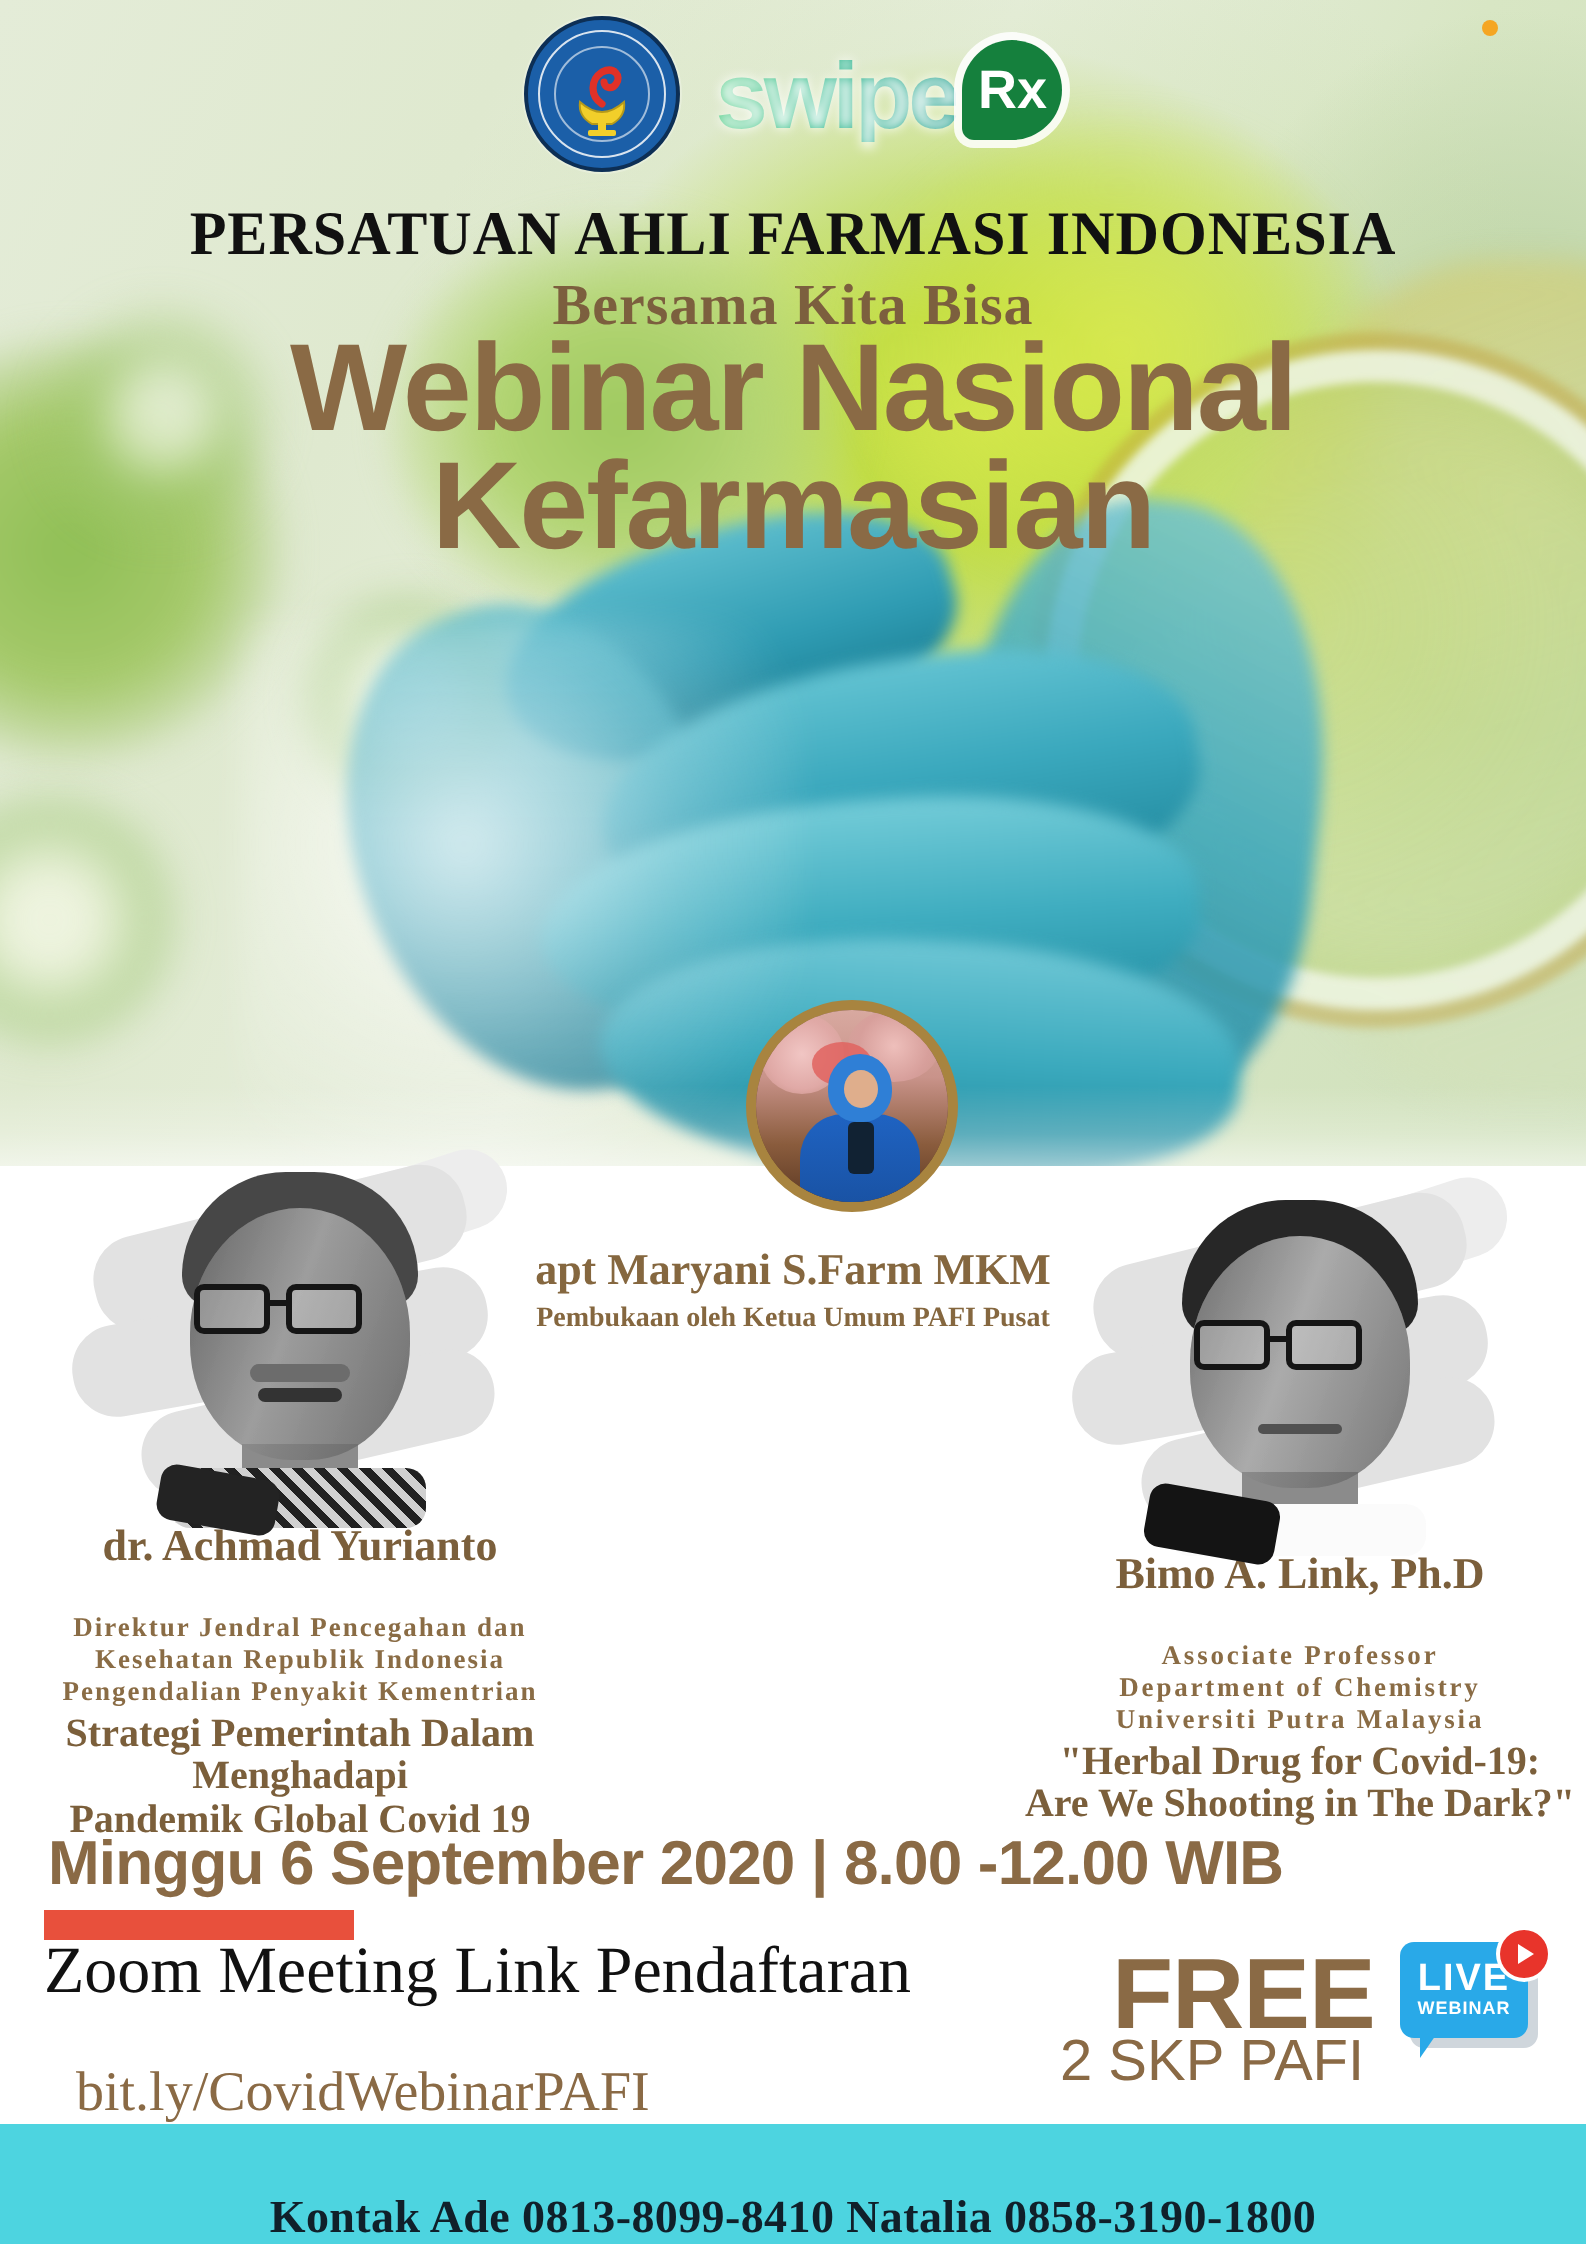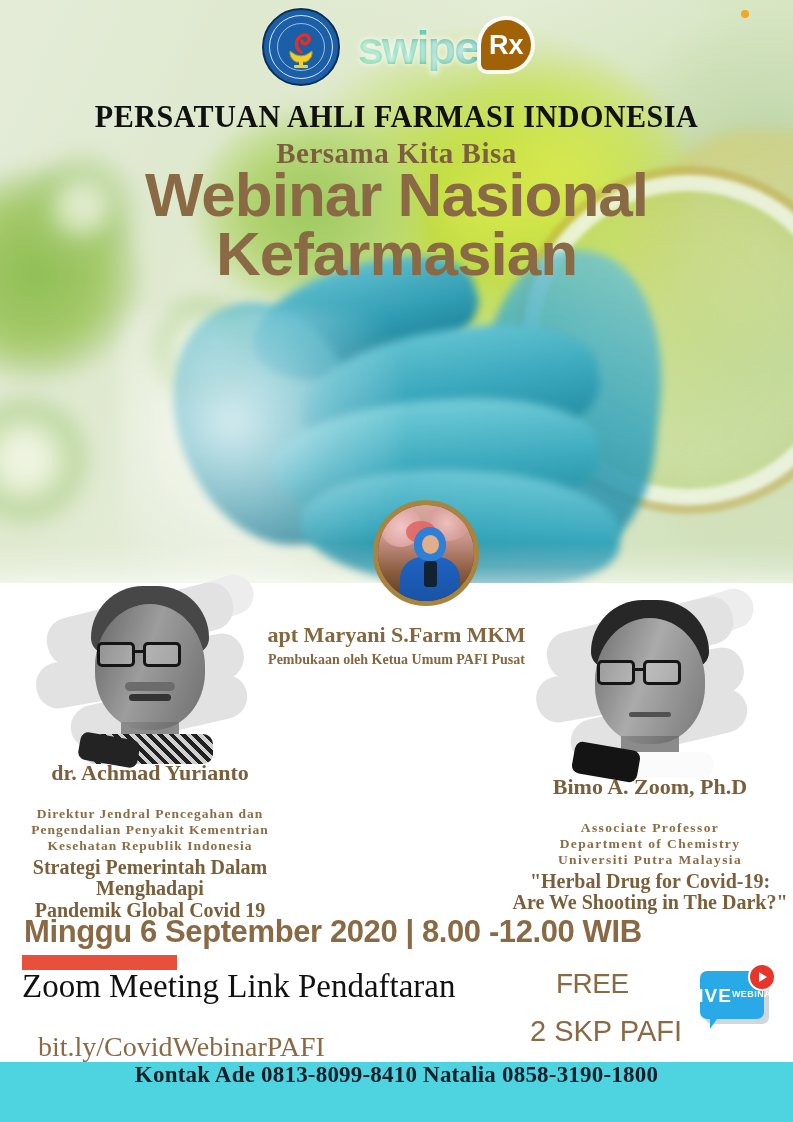--- a/index.html
+++ b/index.html
@@ -119,21 +119,21 @@
     position:relative;
     text-shadow:0 0 6px rgba(255,255,255,0.9);
     line-height:1;
   }
   .swipe-dot {
     position:absolute; width:8px; height:8px; border-radius:50%;
     background:#f5a623; right:44px; top:2px;
   }
   .rx-bubble {
     width:50px; height:50px; border-radius:50% 50% 50% 12%;
-    background:#a16207;
+    background:#15803d;
     display:flex; align-items:center; justify-content:center;
     color:#fff; font-size:27px; font-weight:bold;
     box-shadow:0 0 0 4px rgba(255,255,255,0.85);
     position:relative; top:-2px;
   }
 
   
   .org-name {
     position:absolute; top:99px; left:0; width:100%;
     text-align:center; z-index:6;
@@ -267,21 +267,21 @@
     position:absolute; left:22px; top:955px; width:155px; height:15px;
     background:#e8503c;
   }
   .zoom-line {
     position:absolute; left:22px; top:968px;
     font-family:"Liberation Serif", serif;
     font-size:33px; color:#111;
   }
   .free-txt {
     position:absolute; left:556px; top:968px;
-    font-weight:normal; font-size:28px; color:#8a6a45;
+    font-weight:bold; font-size:50px; color:#8a6a45;
     letter-spacing:-0.5px;
   }
   .skp-txt {
     position:absolute; left:530px; top:1015px;
     font-weight:normal; font-size:29px; color:#8a6a45;
   }
   .bitly {
     position:absolute; left:38px; top:1031px;
     font-family:"Liberation Serif", serif;
     font-size:28px; color:#8a6a45;
@@ -291,21 +291,21 @@
   .live-badge {
     position:absolute; left:700px; top:971px; width:72px; height:62px;
   }
   .lb-shadow {
     position:absolute; left:5px; top:5px; width:64px; height:48px;
     border-radius:7px; background:#cfd6dc;
   }
   .lb-box {
     position:absolute; left:0; top:0; width:64px; height:48px;
     border-radius:7px; background:#29a9e8;
-    display:flex; flex-direction:row; align-items:center; justify-content:center;
+    display:flex; flex-direction:column; align-items:center; justify-content:center;
   }
   .lb-live { color:#fff; font-weight:bold; font-size:19px; line-height:1; letter-spacing:1px; }
   .lb-web  { color:#fff; font-weight:bold; font-size:9px; line-height:1.3; letter-spacing:0.5px; }
   .lb-tail {
     position:absolute; left:10px; top:45px; width:0; height:0;
     border-left:9px solid #29a9e8;
     border-bottom:13px solid transparent;
   }
   .lb-play {
     position:absolute; right:-2px; top:-6px; width:24px; height:24px;
@@ -317,21 +317,21 @@
     width:0; height:0; margin-left:2px;
     border-left:8px solid #fff;
     border-top:5px solid transparent;
     border-bottom:5px solid transparent;
   }
 
   
   .contact-bar {
     position:absolute; left:0; bottom:0; width:793px; height:60px;
     background:#4dd4e0;
-    display:flex; align-items:flex-start; justify-content:center;
+    display:flex; align-items:flex-end; justify-content:center;
   }
   .contact-text {
     font-family:"Liberation Serif", serif;
     font-weight:bold; font-size:23px; color:#10202a;
     letter-spacing:0.2px;
   }
 </style>
 </head>
 <body>
 
@@ -412,22 +412,22 @@
       <div class="f-bridge"></div>
       <div class="f-stache"></div>
       <div class="f-mouth"></div>
       <div class="f-batik"></div>
       <div class="f-suit"></div>
     </div>
   </div>
   <div class="spk-name">dr. Achmad Yurianto</div>
   <div class="spk-affil">
     <div>Direktur Jendral Pencegahan dan</div>
+    <div>Kesehatan Republik Indonesia</div>
     <div>Pengendalian Penyakit Kementrian</div>
-    <div>Kesehatan Republik Indonesia</div>
   </div>
   <div class="spk-topic">
     <div>Strategi Pemerintah Dalam Menghadapi</div>
     <div>Pandemik Global Covid  19</div>
   </div>
 </div>
 
 <div class="spk spk-right">
   <div class="spk-photo">
     <div class="brush b4"></div>
@@ -440,21 +440,21 @@
       <div class="f-neck"></div>
       <div class="f-shade"></div>
       <div class="f-glass-l" style="top:60px;"></div>
       <div class="f-glass-r" style="top:60px;"></div>
       <div class="f-bridge" style="top:68px;"></div>
       <div class="f-mouth" style="top:112px;height:5px;background:#555;"></div>
       <div class="f-batik" style="background:#f0f0f0;top:152px;height:26px;"></div>
       <div class="f-suit" style="background:#1e1e1e;left:4px;top:146px;width:66px;height:32px;"></div>
     </div>
   </div>
-  <div class="spk-name">Bimo A. Zoom, Ph.D</div>
+  <div class="spk-name">Bimo A. Link, Ph.D</div>
   <div class="spk-affil">
     <div>Associate Professor</div>
     <div>Department of Chemistry</div>
     <div>Universiti Putra Malaysia</div>
   </div>
   <div class="spk-topic">
     <div>"Herbal Drug for Covid-19:</div>
     <div>Are We Shooting in The Dark?"</div>
   </div>
 </div>

